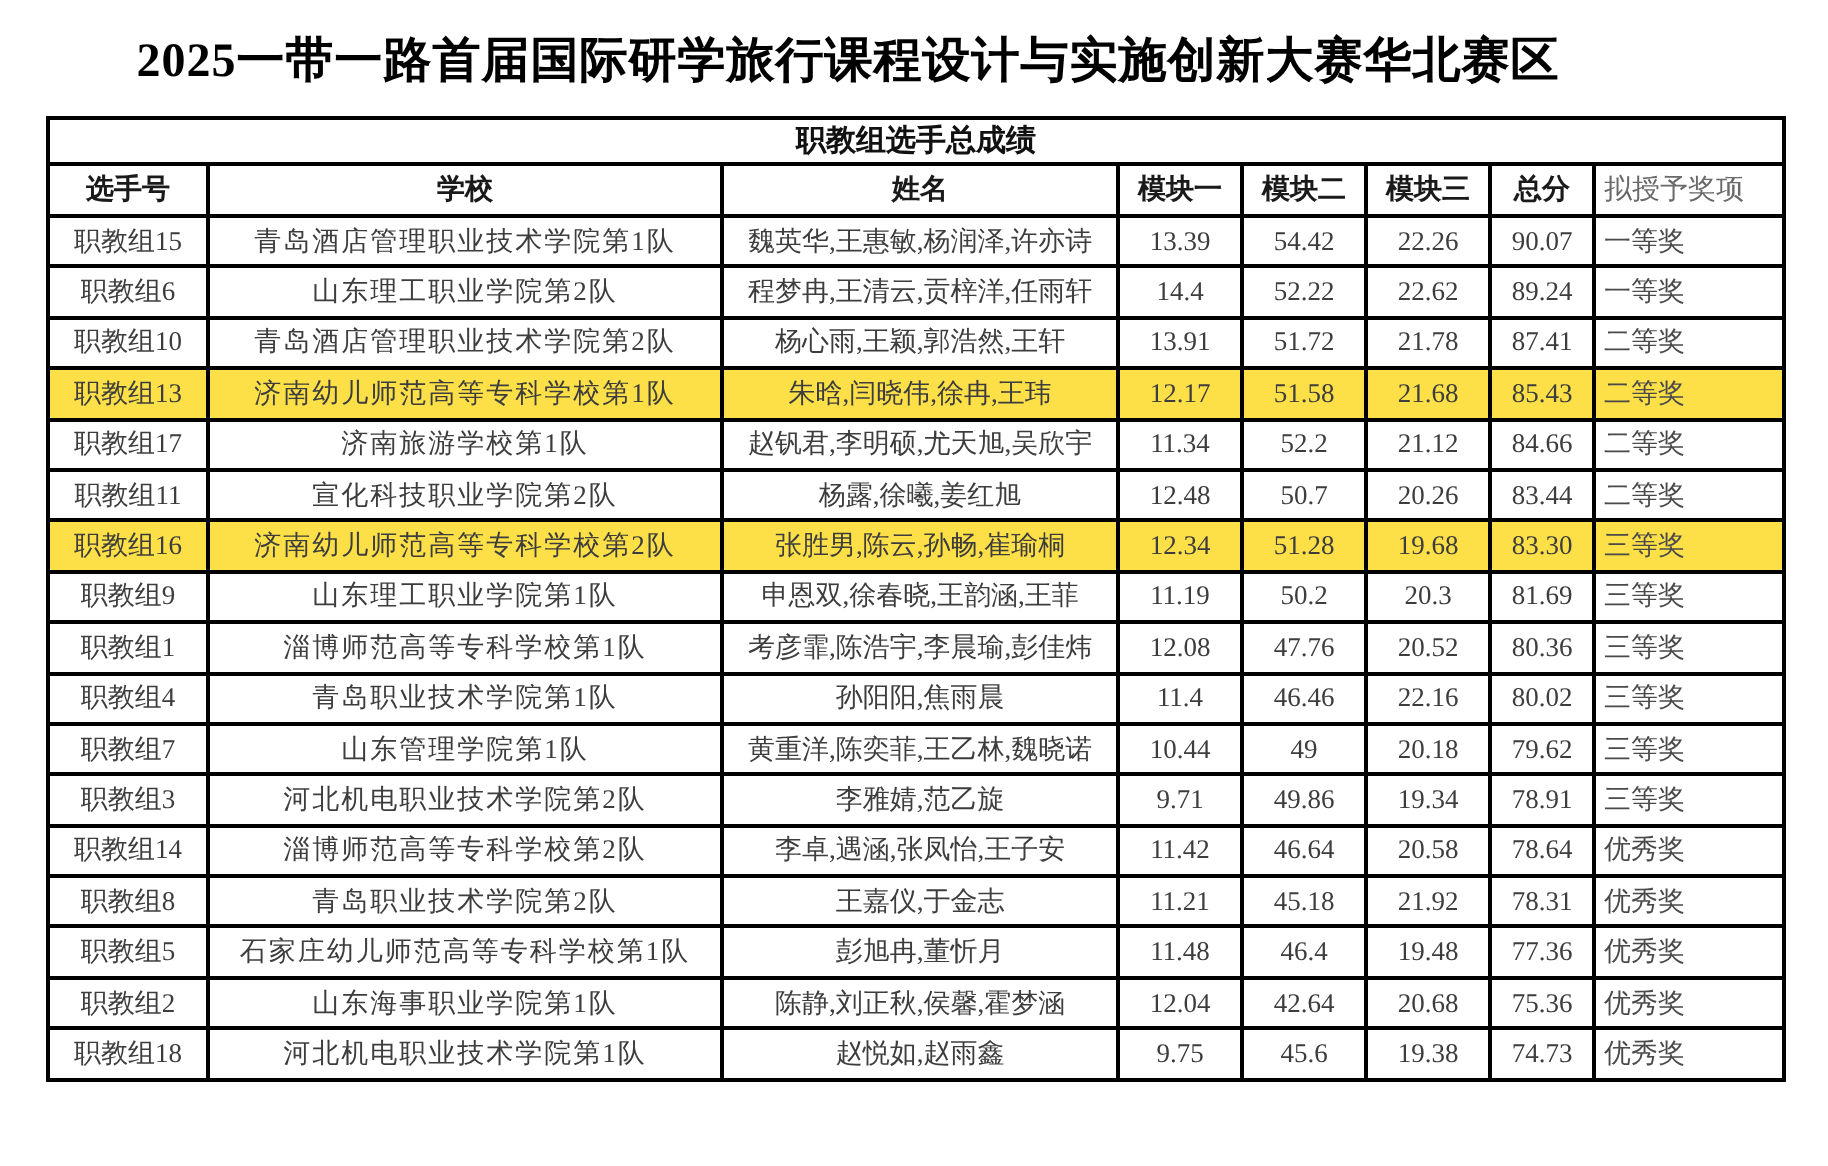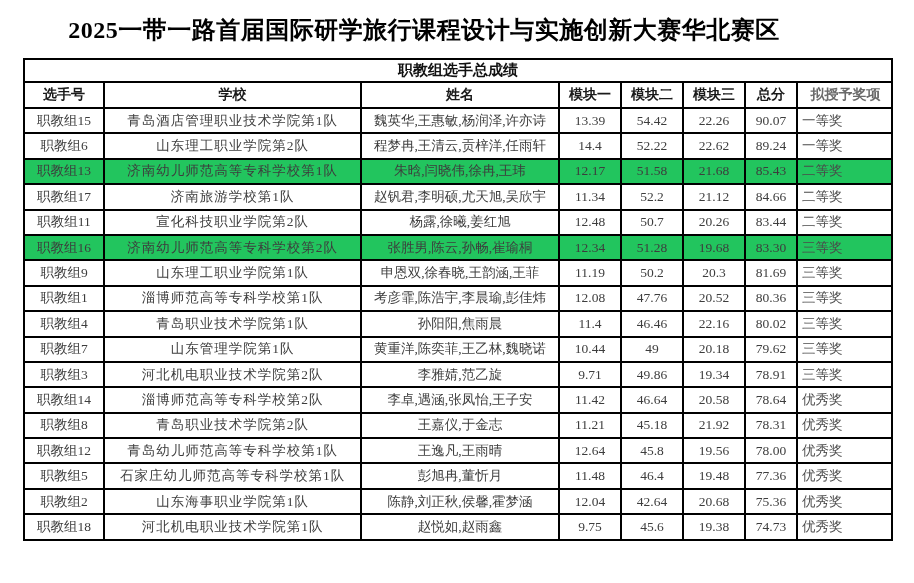--- a/index.html
+++ b/index.html
@@ -41,38 +41,38 @@
     font-weight: bold;
     color: #111111;
   }
   tr.header-row th {
     height: 24px;
     font-size: 14px;
     font-weight: bold;
     color: #1a1a1a;
   }
   tr.header-row th.award-col {
-    font-weight: bold;
+    font-weight: normal;
     color: #6a6a6a;
-    text-align: center;
+    text-align: left;
     padding-left: 4px;
   }
   tr.data-row td {
     height: 23.4px;
     font-size: 13.5px;
     color: #3d3d3d;
   }
   tr.data-row td.school-cell { letter-spacing: 1px; }
   tr.data-row td.award-cell {
     text-align: left;
     padding-left: 4px;
     color: #4a4a4a;
     margin-left: 45px;
   }
-  tr.data-row.highlight td { background: #22c55e; }
+  tr.data-row.highlight td { background: #fde047; }
 </style>
 </head>
 <body>
 
 <div class="page-title">2025一带一路首届国际研学旅行课程设计与实施创新大赛华北赛区</div>
 
 <table class="results">
   <colgroup>
     <col style="width:80px">
     <col style="width:257px">
@@ -112,20 +112,30 @@
       <tr class="data-row">
         <td>职教组6</td>
         <td class="school-cell">山东理工职业学院第2队</td>
         <td>程梦冉,王清云,贡梓洋,任雨轩</td>
         <td>14.4</td>
         <td>52.22</td>
         <td>22.62</td>
         <td>89.24</td>
         <td class="award-cell">一等奖</td>
       </tr>
+      <tr class="data-row">
+        <td>职教组10</td>
+        <td class="school-cell">青岛酒店管理职业技术学院第2队</td>
+        <td>杨心雨,王颖,郭浩然,王轩</td>
+        <td>13.91</td>
+        <td>51.72</td>
+        <td>21.78</td>
+        <td>87.41</td>
+        <td class="award-cell">二等奖</td>
+      </tr>
       <tr class="data-row highlight">
         <td>职教组13</td>
         <td class="school-cell">济南幼儿师范高等专科学校第1队</td>
         <td>朱晗,闫晓伟,徐冉,王玮</td>
         <td>12.17</td>
         <td>51.58</td>
         <td>21.68</td>
         <td>85.43</td>
         <td class="award-cell">二等奖</td>
       </tr>
@@ -223,30 +233,20 @@
         <td>职教组8</td>
         <td class="school-cell">青岛职业技术学院第2队</td>
         <td>王嘉仪,于金志</td>
         <td>11.21</td>
         <td>45.18</td>
         <td>21.92</td>
         <td>78.31</td>
         <td class="award-cell">优秀奖</td>
       </tr>
       <tr class="data-row">
-        <td>职教组12</td>
-        <td class="school-cell">青岛幼儿师范高等专科学校第1队</td>
-        <td>王逸凡,王雨晴</td>
-        <td>12.64</td>
-        <td>45.8</td>
-        <td>19.56</td>
-        <td>78.00</td>
-        <td class="award-cell">优秀奖</td>
-      </tr>
-      <tr class="data-row">
         <td>职教组5</td>
         <td class="school-cell">石家庄幼儿师范高等专科学校第1队</td>
         <td>彭旭冉,董忻月</td>
         <td>11.48</td>
         <td>46.4</td>
         <td>19.48</td>
         <td>77.36</td>
         <td class="award-cell">优秀奖</td>
       </tr>
       <tr class="data-row">

